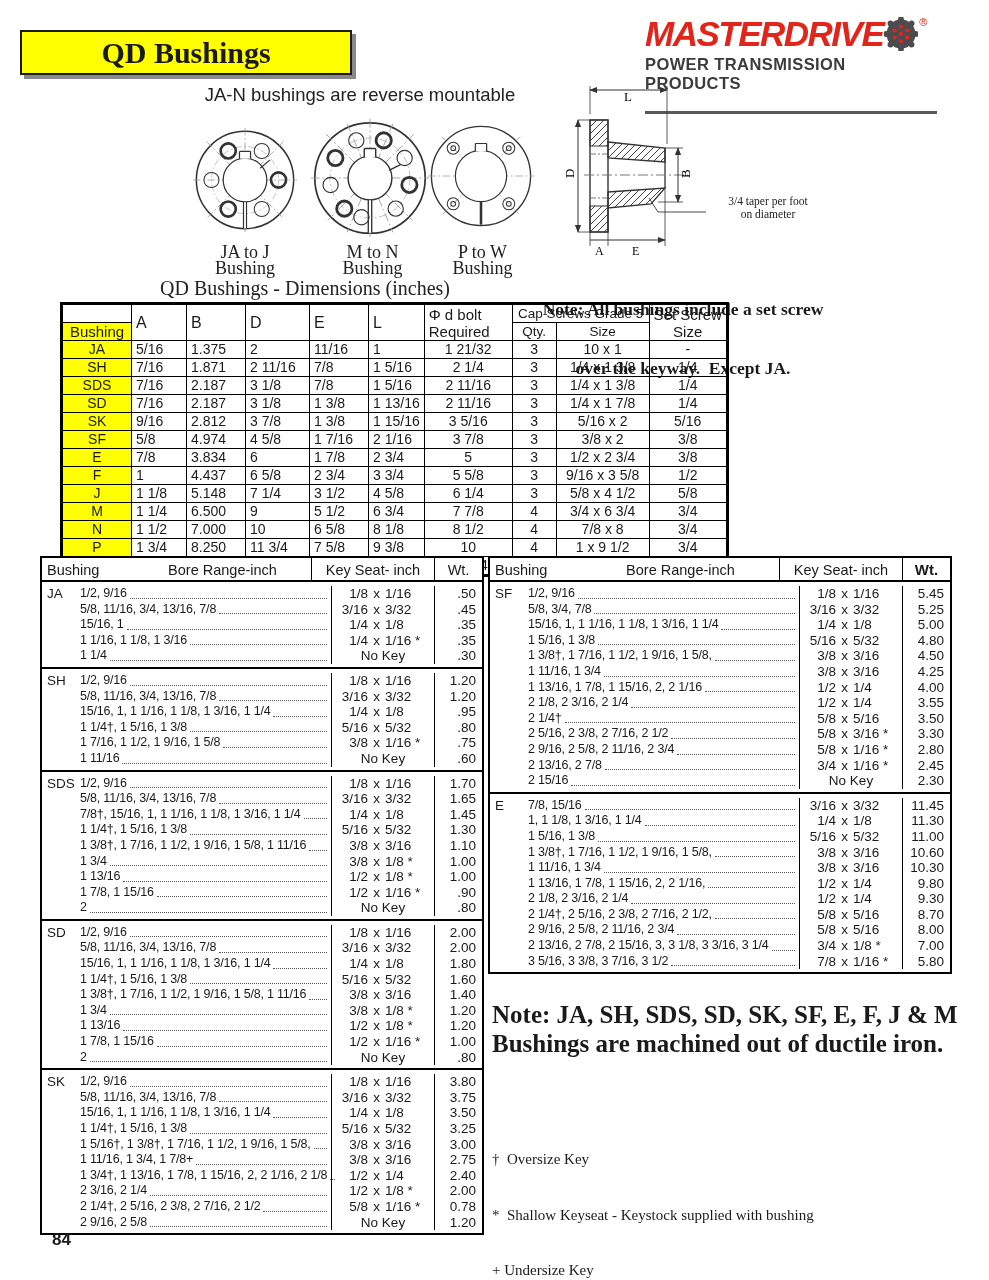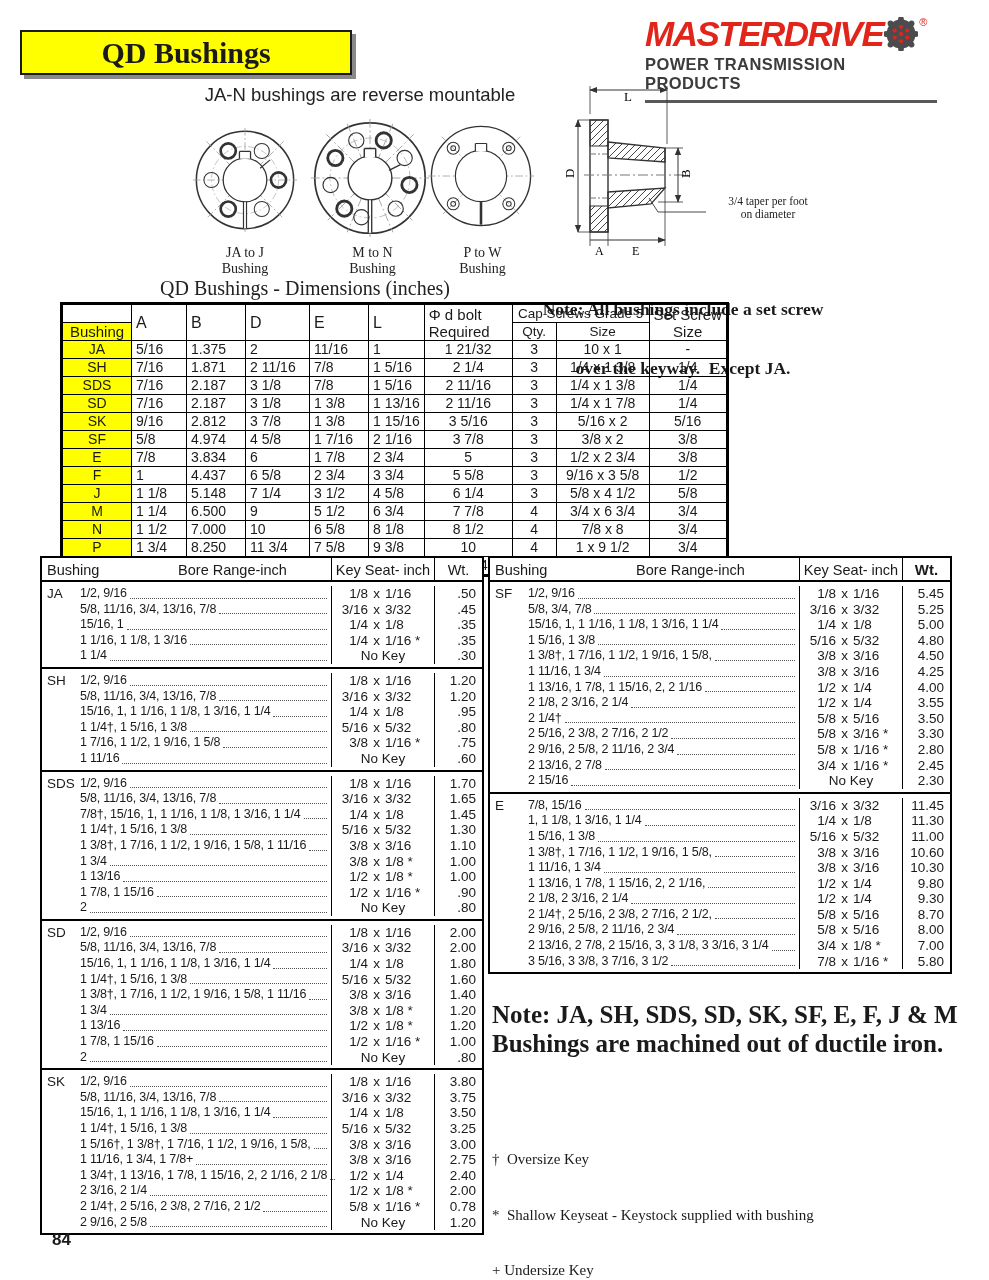--- a/index.html
+++ b/index.html
@@ -11,26 +11,26 @@
   .title-box{position:absolute;left:20px;top:30px;width:332px;height:45px;background:#ffff00;
              border:2px solid #1a1a1a;box-shadow:4px 4px 0 rgba(40,40,40,.55);
              display:flex;align-items:center;justify-content:center;}
   .title-box span{font-family:"Liberation Serif",serif;font-weight:bold;font-size:30px;}
   .logo{position:absolute;left:645px;top:14px;width:292px;}
   .logo-row{display:flex;align-items:center;gap:1px;}
   .brand{font-size:35px;font-weight:bold;font-style:italic;color:#e2251b;letter-spacing:-1.5px;
          font-family:"Liberation Sans",sans-serif;}
   .reg{color:#e2251b;font-size:11px;align-self:flex-start;margin-top:2px;}
   .tagline{font-size:16.5px;font-weight:bold;color:#3c3c3e;letter-spacing:.4px;margin-top:1px;
-           border-bottom:3px solid #58595b;padding-bottom:7px;}
+           border-bottom:3px solid #58595b;padding-bottom:18px;}
 
   
   .reverse-note{position:absolute;left:150px;top:84px;width:420px;text-align:center;font-size:18.5px;color:#222;}
   .fig{position:absolute;}
-  .fig-label{position:absolute;text-align:center;font-family:"Liberation Serif",serif;font-size:14px;line-height:15.5px;color:#222;}
+  .fig-label{position:absolute;text-align:center;font-family:"Liberation Serif",serif;font-size:18px;line-height:15.5px;color:#222;}
   .caption{position:absolute;left:140px;top:277px;width:330px;text-align:center;
            font-family:"Liberation Serif",serif;font-size:20px;color:#222;}
   .setscrew-note{position:absolute;left:528px;top:261px;width:310px;text-align:center;
            font-family:"Liberation Serif",serif;font-weight:bold;font-size:17.5px;line-height:19.5px;white-space:pre-wrap;}
   .taper-note{position:absolute;left:698px;top:195px;width:140px;text-align:center;
            font-family:"Liberation Serif",serif;font-size:11.5px;line-height:13px;color:#222;}
 
   
   table.dims{position:absolute;left:60px;top:302px;border-collapse:collapse;border:3px solid #000;
              font-size:14px;table-layout:fixed;}
@@ -47,21 +47,21 @@
   td.c-dim{text-align:left;padding-left:8px;}
   td.c-ctr{text-align:center;}
 
   
   .bore-table{position:absolute;border:2.5px solid #000;background:#fff;font-size:13.5px;}
   .bt-left{left:40px;top:556px;width:444px;}
   .bt-right{left:488px;top:556px;width:464px;}
   .bt-header{display:flex;height:24px;line-height:24px;border-bottom:2px solid #000;font-size:14.5px;}
   .h-name{width:92px;padding-left:5px;}
   .h-bore{flex:1;text-align:center;}
-  .h-key{width:104px;text-align:center;border-left:1.5px solid #000;border-right:1.5px solid #000;}
+  .h-key{width:124px;text-align:center;border-left:1.5px solid #000;border-right:1.5px solid #000;}
   .h-wt{width:47px;text-align:center;}
   .bt-right .h-wt{font-weight:bold;font-size:15px;}
   .bore-section{padding:4px 0 3px 0;}
   .bore-section.sep{border-top:2px solid #000;}
   .bore-row{display:flex;line-height:15.6px;}
   .col-name{width:36px;padding-left:5px;font-size:13.5px;flex:none;}
   .col-bore{flex:1;display:flex;min-width:0;padding-left:2px;}
   .bore-text{font-size:12.5px;letter-spacing:-.2px;white-space:nowrap;}
   .leader{flex:1;min-width:5px;border-bottom:1.6px dotted #555;margin:0 4px 3px 3px;align-self:flex-end;}
   .col-key{width:104px;flex:none;display:flex;border-left:1.5px solid #000;border-right:1.5px solid #000;

